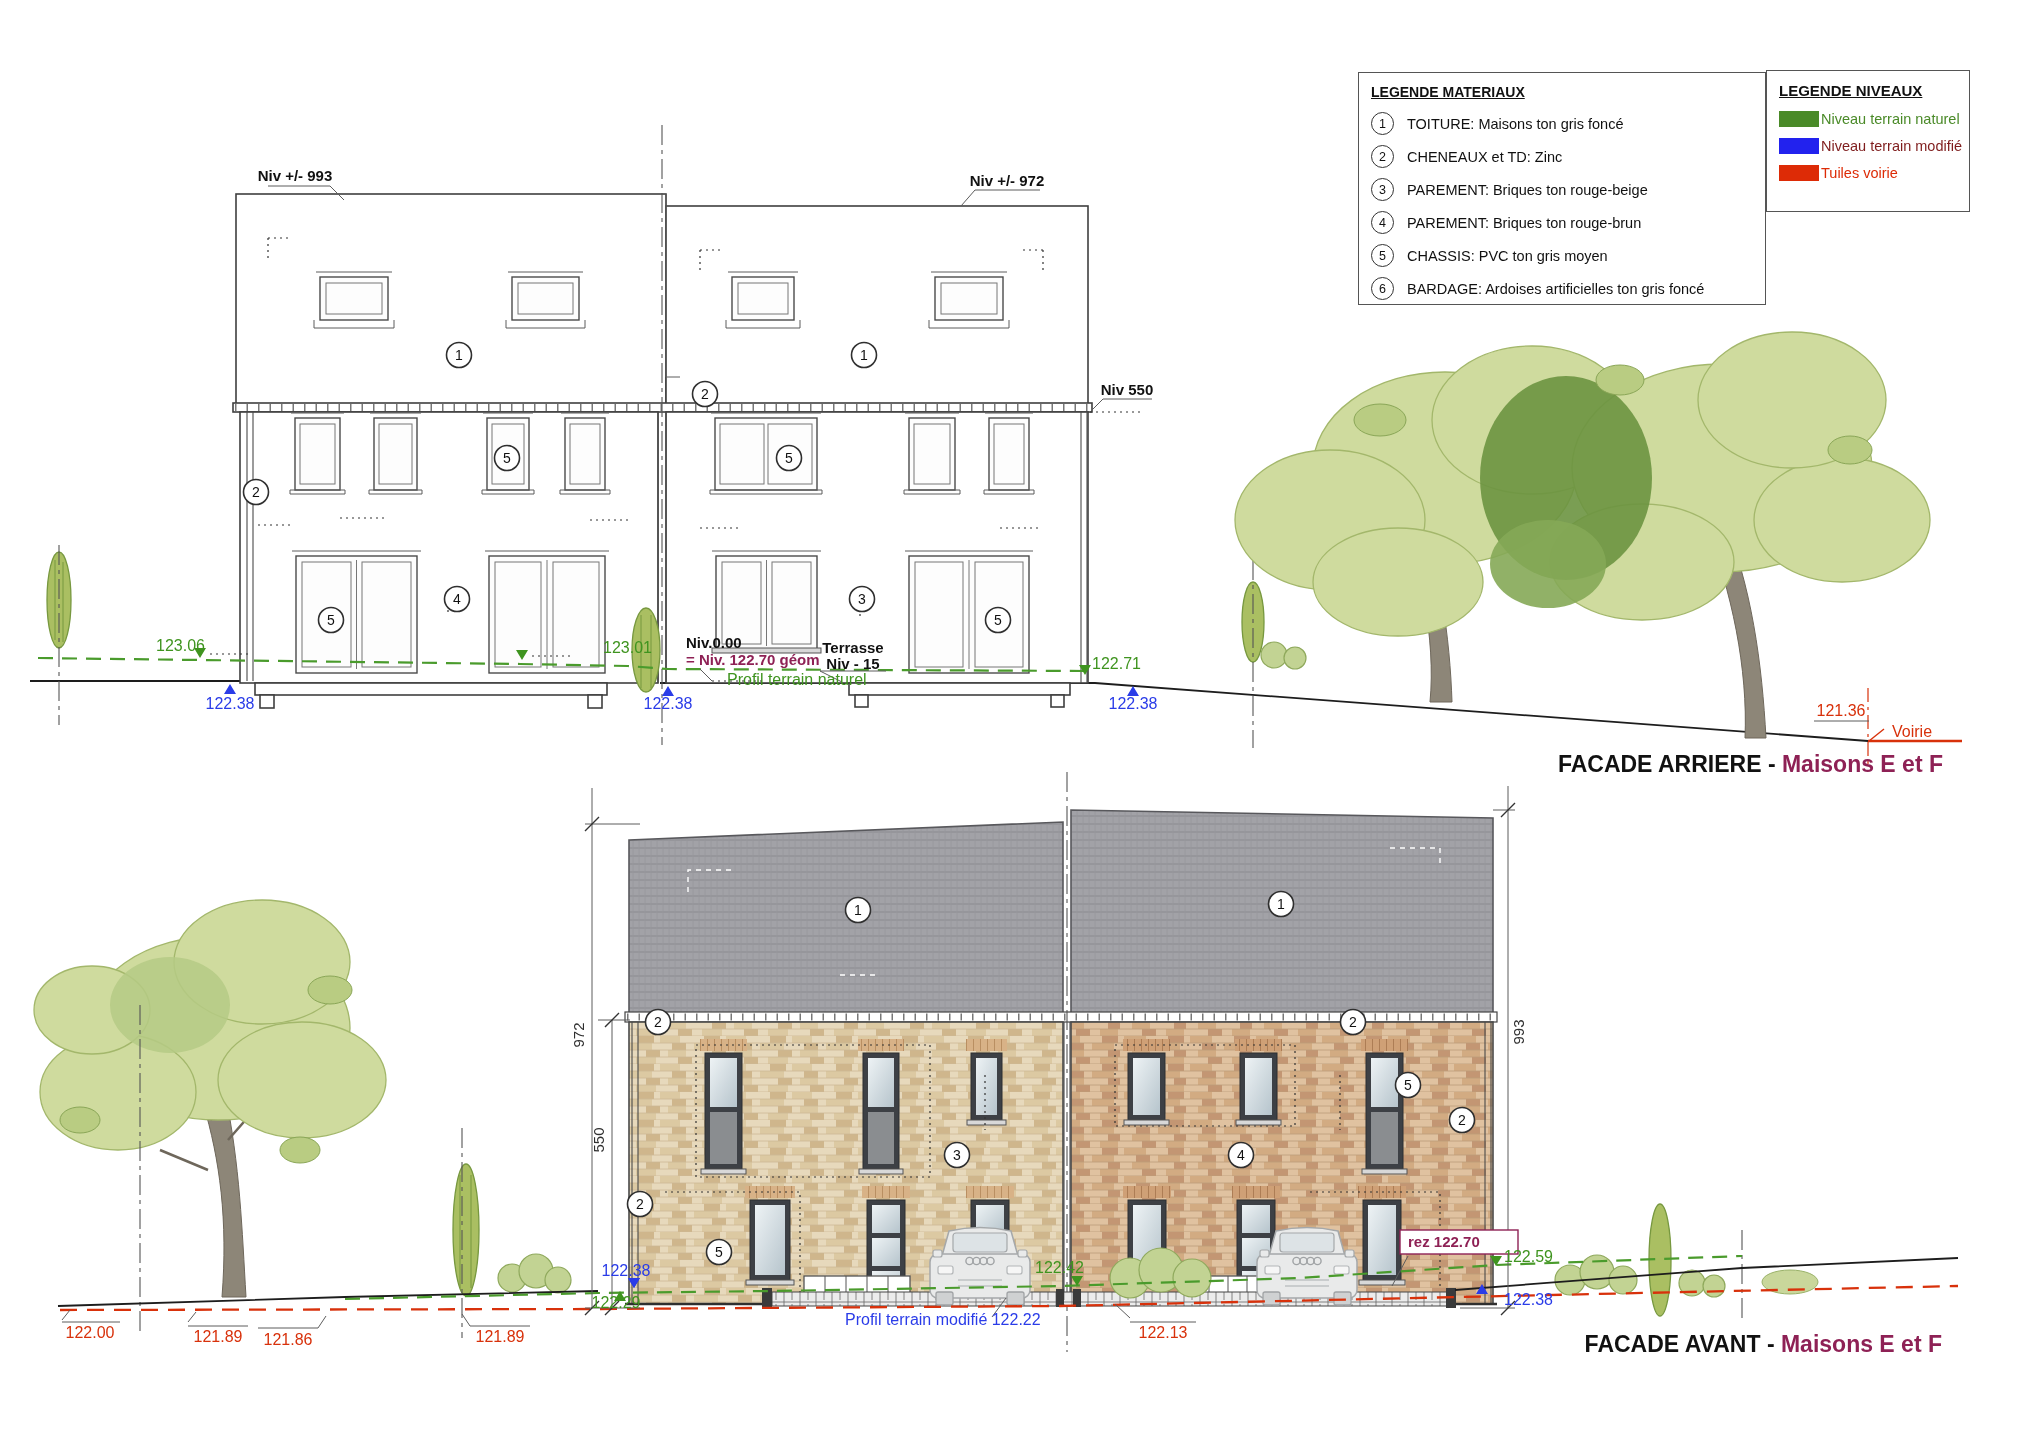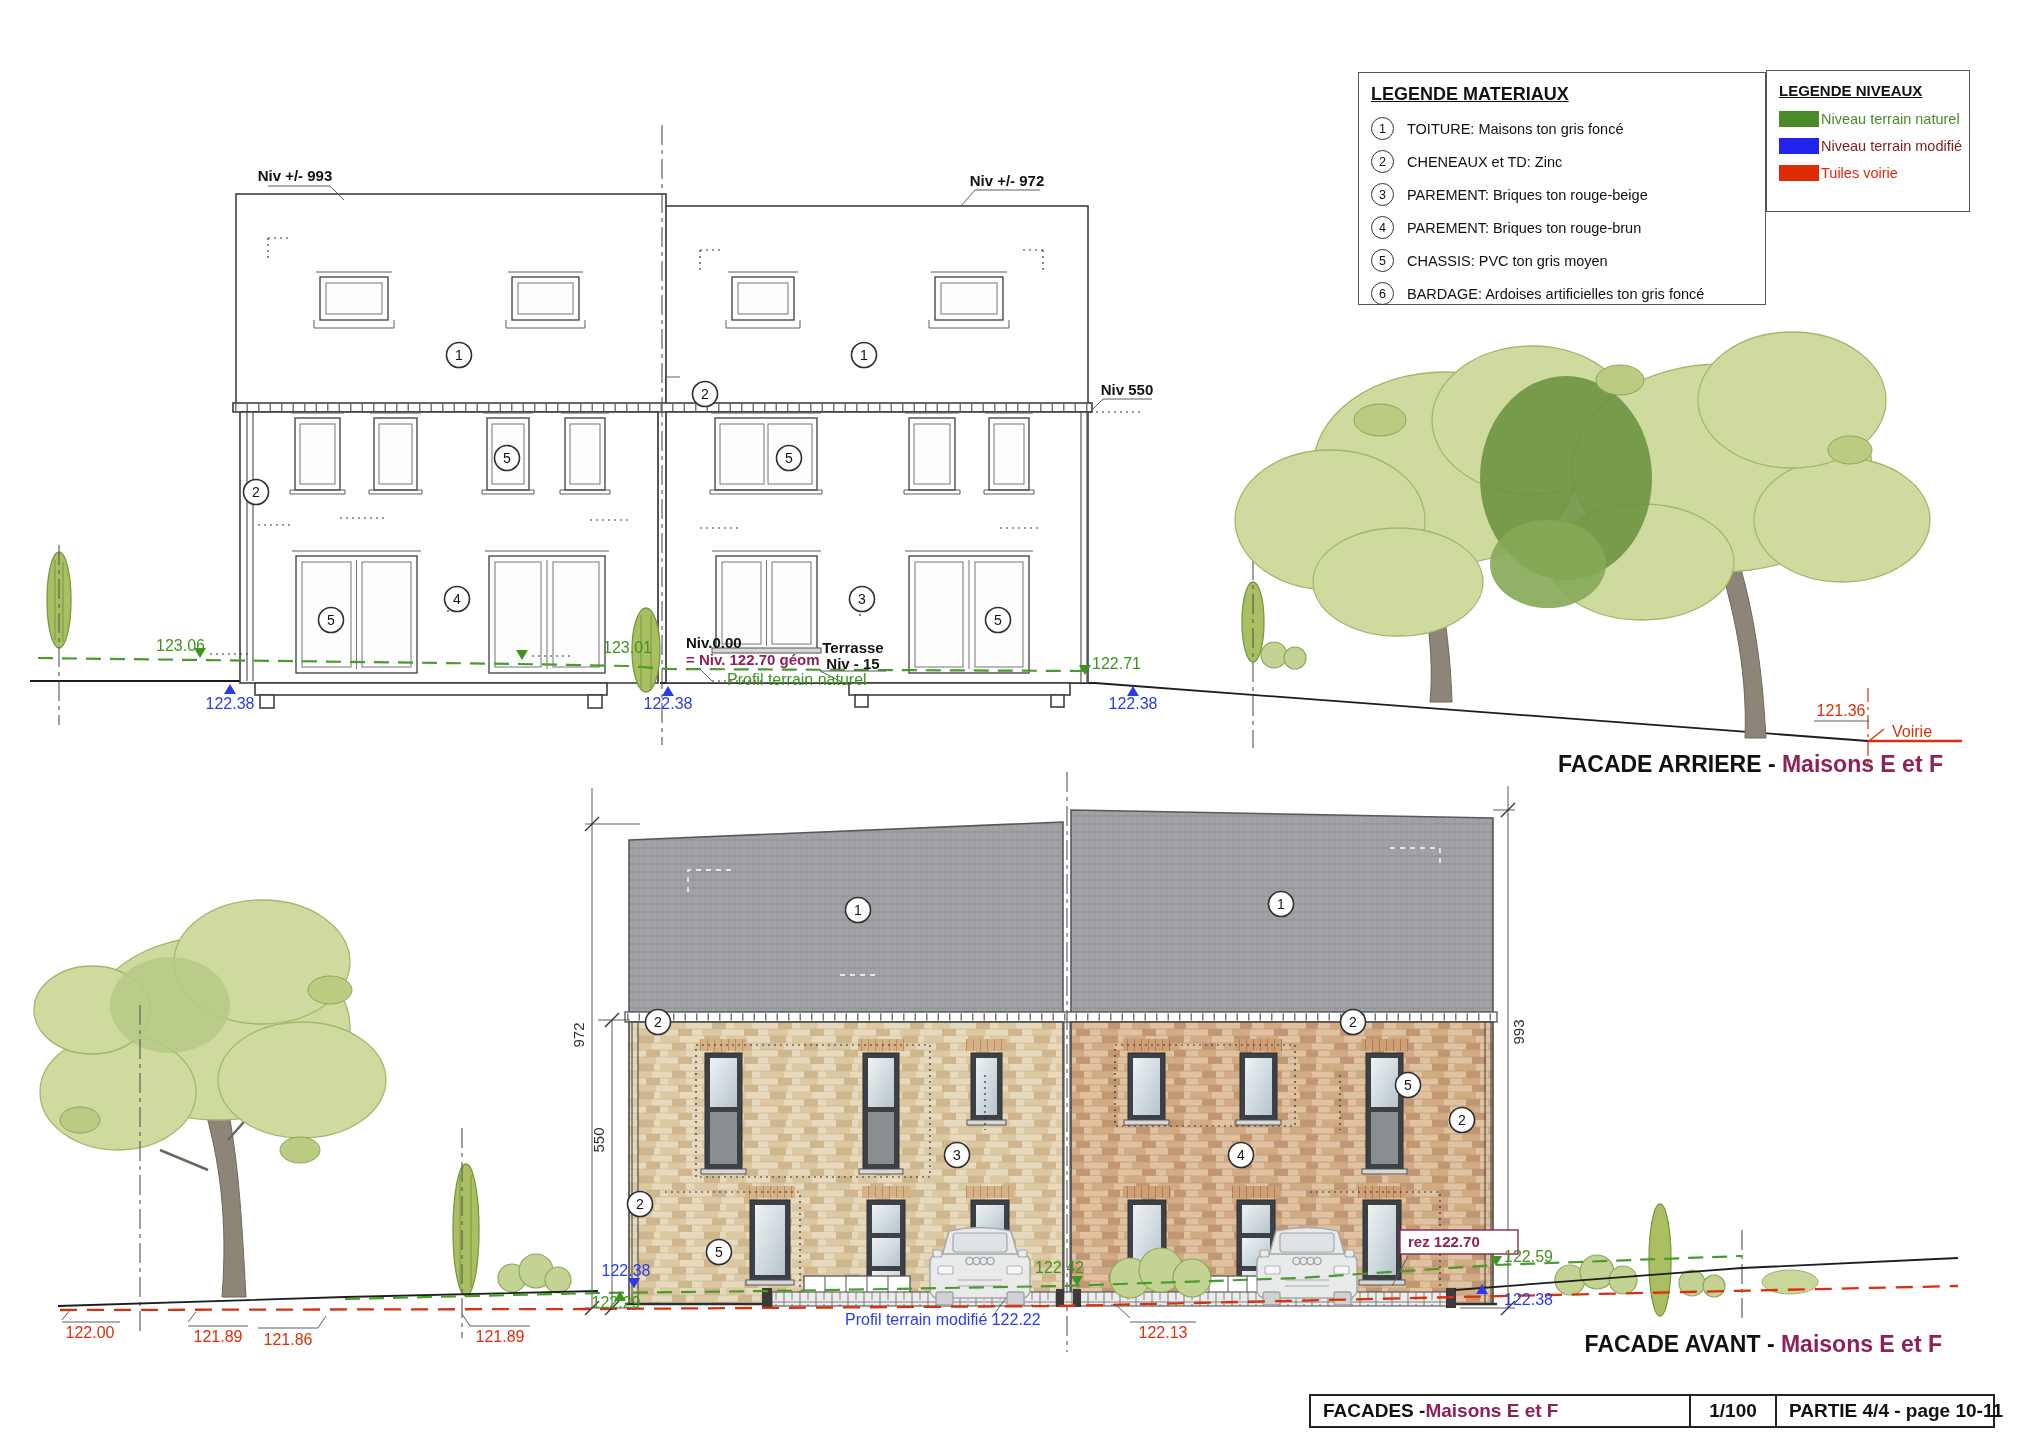--- a/index.html
+++ b/index.html
@@ -30,21 +30,21 @@
   .tr{fill:#d8310b;font-size:16px;}
   .tm{fill:#8e2155;font-weight:bold;font-size:15px;}
   .tcap{font-size:23px;font-weight:bold;fill:#111;}
   .tcap .nm{fill:#8e2155;}
   .tdim{font-size:15px;fill:#2f2f2f;}
   .marker circle{fill:#fff;stroke:#2f2f2f;stroke-width:1.6;}
   .marker text{font-size:14px;fill:#111;text-anchor:middle;}
 
   
   .panel{position:absolute;background:#fff;border:1.6px solid #555;box-sizing:border-box;padding:9px 12px;}
-  .panel-title{font-size:18px;font-weight:bold;text-decoration:underline;color:#111;margin:2px 0 12px 0;}
+  .panel-title{font-size:14px;font-weight:bold;text-decoration:underline;color:#111;margin:2px 0 12px 0;}
   .legend-row{display:flex;align-items:center;gap:13px;margin:10px 0;font-size:14.5px;color:#111;white-space:nowrap;}
   .lnum{width:21px;height:21px;border:1.4px solid #333;border-radius:50%;display:flex;align-items:center;
         justify-content:center;font-size:12.5px;flex:none;}
   .niv-row{display:flex;align-items:center;gap:2px;margin:11px 0;font-size:14.5px;white-space:nowrap;}
   .swatch{width:40px;height:16px;flex:none;}
   .sw-green{background:#4a8a28;} .tx-green{color:#4a8a28;}
   .sw-blue{background:#2222ee;}  .tx-blue{color:#7f1d1d;}
   .sw-red{background:#dd2b06;}   .tx-red{color:#dd2b06;}
 
   
@@ -668,22 +668,14 @@
   <div class="niv-row">
         <span class="swatch sw-blue"></span>
         <span class="tx-blue">Niveau terrain modifié</span>
       </div>
   <div class="niv-row">
         <span class="swatch sw-red"></span>
         <span class="tx-red">Tuiles voirie</span>
       </div>
 </div>
 
-<div class="titleblock" style="left:1309px;top:1394px;width:686px;height:34px">
-  <div class="tb-cell" style="flex:1">
-    <span>FACADES - </span>
-    <span class="maroon">Maisons E et F</span>
-  </div>
-  <div class="tb-cell" style="width:60px;justify-content:center">1/100</div>
-  <div class="tb-cell" style="width:192px">PARTIE 4/4 - page 10-11</div>
+
 </div>
 
-</div>
-
 </body></html>

